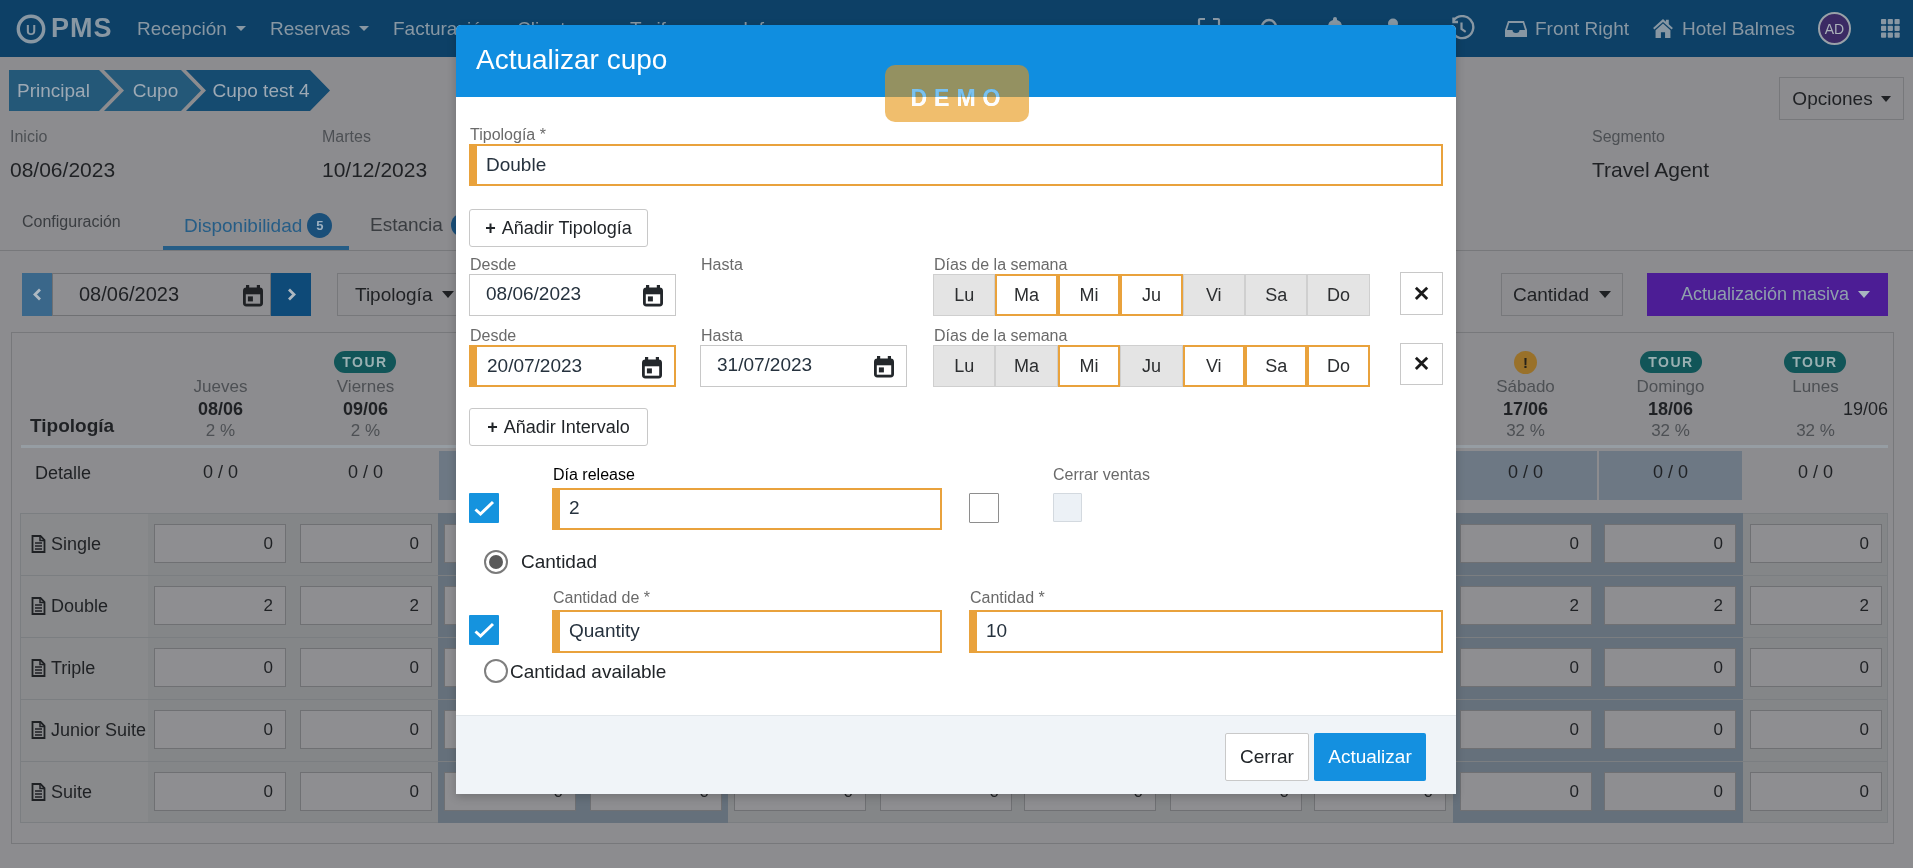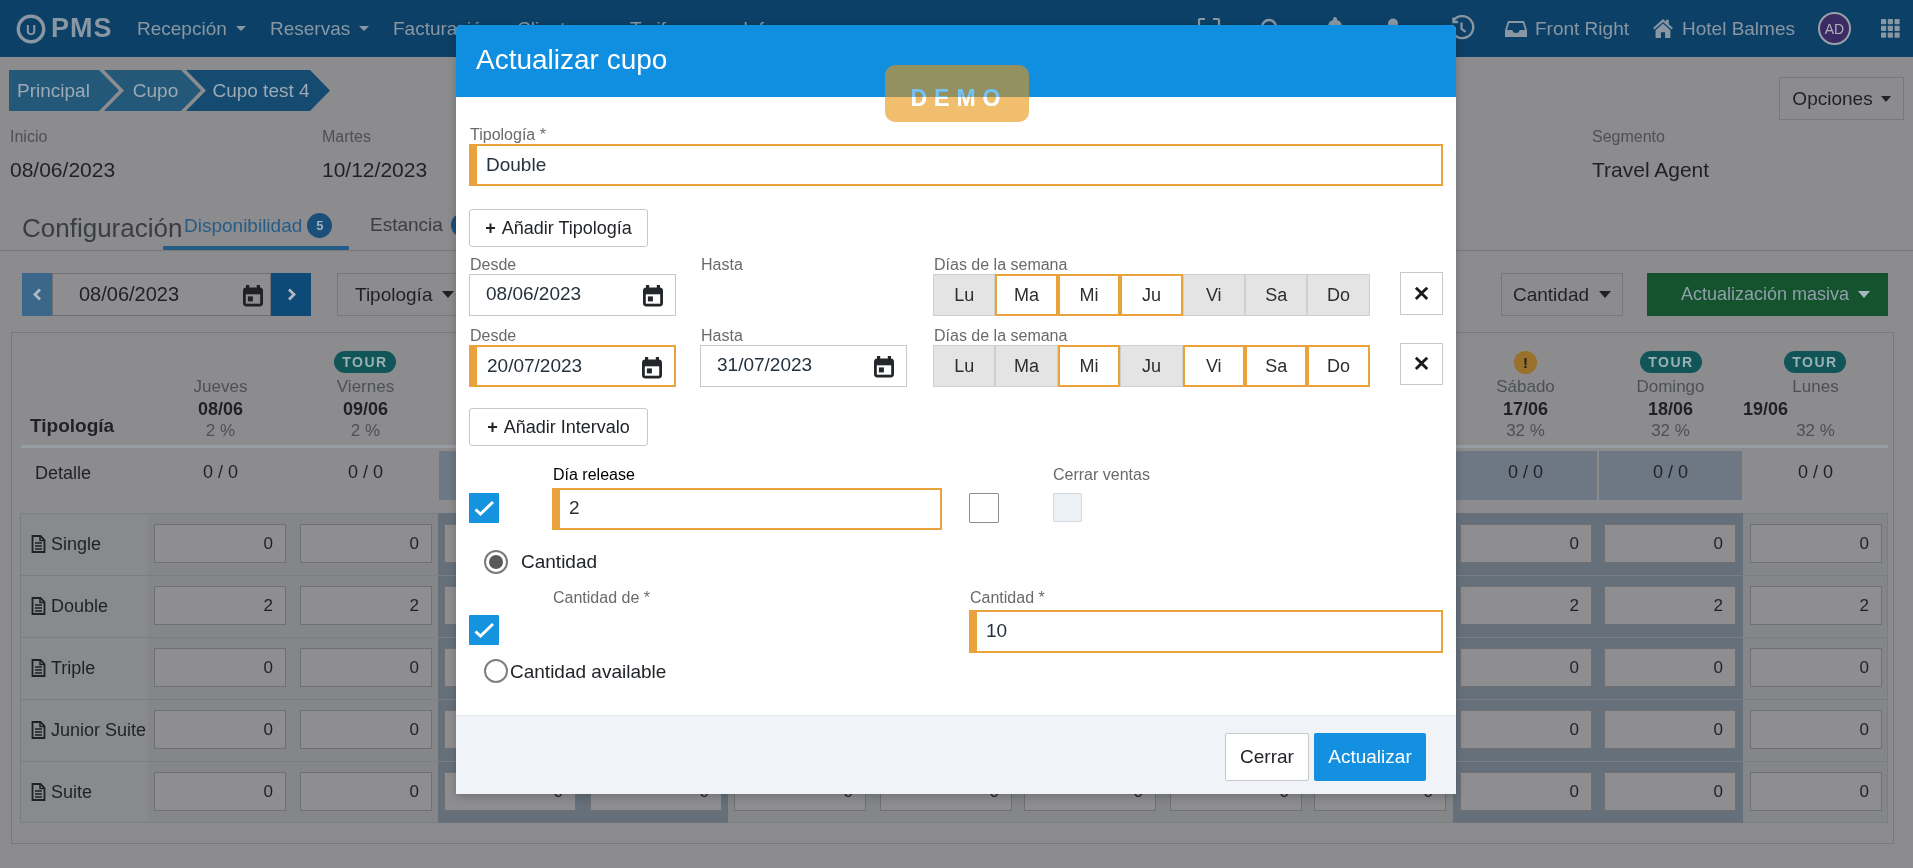--- a/index.html
+++ b/index.html
@@ -82,21 +82,21 @@
 <div class="ab flex" style="left:104px;top:70px;width:97px;height:41px;background:#245878;clip-path:polygon(0 0, 77px 0, 97px 50%, 77px 100%, 0 100%, 20px 50%);color:#9da9b4;font-size:19px;justify-content:center;padding-left:20px;padding-right:14px">Cupo</div>
 <div class="ab flex" style="left:186px;top:70px;width:144px;height:41px;background:#154b70;clip-path:polygon(0 0, 124px 0, 144px 50%, 124px 100%, 0 100%, 20px 50%);color:#9da9b4;font-size:19px;justify-content:center;padding-left:20px;padding-right:14px">Cupo test 4</div>
 <div class="ab" style="left:10px;top:128px;color:#4d5054;font-size:16px">Inicio</div>
 <div class="ab" style="left:10px;top:158px;color:#1f2124;font-size:21px">08/06/2023</div>
 <div class="ab" style="left:322px;top:128px;color:#4d5054;font-size:16px">Martes</div>
 <div class="ab" style="left:322px;top:158px;color:#1f2124;font-size:21px">10/12/2023</div>
 <div class="ab" style="left:1592px;top:128px;color:#4d5054;font-size:16px">Segmento</div>
 <div class="ab" style="left:1592px;top:158px;color:#1f2124;font-size:21px">Travel Agent</div>
 <div class="ab flex" style="left:1779px;top:77px;width:125px;height:43px;border:1px solid #77787b;color:#1f2124;font-size:19px;justify-content:center">Opciones<span style="display:inline-block;margin-left:8px;width:0;height:0;border-left:5px solid transparent;border-right:5px solid transparent;border-top:6px solid #1f2124"></span></div>
 <div class="ab" style="left:0;top:250px;width:1913px;height:1px;background:#77787b"></div>
-<div class="ab" style="left:22px;top:213px;color:#3a3d41;font-size:26px">Configuración</div>
+<div class="ab" style="left:22px;top:213px;color:#3a3d41;font-size:16px">Configuración</div>
 <div class="ab flex" style="left:184px;top:213px;color:#265d86;font-size:19px">Disponibilidad<span class="flex" style="margin-left:5px;width:25px;height:25px;border-radius:50%;background:#1a4f79;color:#9db0c0;font-size:13px;font-weight:bold;justify-content:center">5</span></div>
 <div class="ab" style="left:163px;top:246px;width:186px;height:4px;background:#265d86"></div>
 <div class="ab flex" style="left:370px;top:213px;color:#3a3d41;font-size:19px">Estancia<span class="flex" style="margin-left:8px;width:24px;height:24px;border-radius:50%;background:#1a4f79;color:#9db0c0;font-size:13px;font-weight:bold;justify-content:center">1</span></div>
 <div class="ab flex" style="left:22px;top:273px;width:30px;height:43px;background:#3a678a;justify-content:center">
     <svg width="11" height="15" viewBox="0 0 11 15" fill="none" stroke="#aeb9c2" stroke-width="2.8">
       <path d="M8 2.5 L3 7.5 L8 12.5"></path>
     </svg>
   </div>
 <div class="ab flex" style="left:52px;top:273px;width:219px;height:43px;background:#8e8e91;border:1px solid #6f7073;color:#1f2124;font-size:20px;padding-left:26px">08/06/2023
 <svg width="20" height="22" viewBox="0 0 20 22" style="position:absolute;left:190px;top:11px">
@@ -106,21 +106,21 @@
       <rect x="2.8" y="9.3" width="14.4" height="9.4" fill="#8e8e91"></rect>
       <rect x="4.9" y="11.4" width="5" height="5" fill="#1f2124"></rect>
     </svg></div>
 <div class="ab flex" style="left:271px;top:273px;width:40px;height:43px;background:#0e4a78;justify-content:center">
     <svg width="11" height="15" viewBox="0 0 11 15" fill="none" stroke="#aeb9c2" stroke-width="2.8">
       <path d="M3 2.5 L8 7.5 L3 12.5"></path>
     </svg>
   </div>
 <div class="ab flex" style="left:337px;top:273px;width:133px;height:43px;border:1px solid #77787b;color:#1f2124;font-size:19px;padding-left:17px">Tipología<span style="display:inline-block;margin-left:10px;width:0;height:0;border-left:6px solid transparent;border-right:6px solid transparent;border-top:7px solid #1f2124"></span></div>
 <div class="ab flex" style="left:1501px;top:273px;width:122px;height:43px;border:1px solid #77787b;color:#1f2124;font-size:19px;justify-content:center">Cantidad<span style="display:inline-block;margin-left:10px;width:0;height:0;border-left:6px solid transparent;border-right:6px solid transparent;border-top:7px solid #1f2124"></span></div>
-<div class="ab flex" style="left:1647px;top:273px;width:241px;height:43px;background:#14532d;color:#8fa0ac;font-size:18px;padding-left:34px">Actualización masiva<span style="position:absolute;right:18px;width:0;height:0;border-left:6px solid transparent;border-right:6px solid transparent;border-top:7px solid #a8b6c0"></span></div>
+<div class="ab flex" style="left:1647px;top:273px;width:241px;height:43px;background:#4c1d95;color:#8fa0ac;font-size:18px;padding-left:34px">Actualización masiva<span style="position:absolute;right:18px;width:0;height:0;border-left:6px solid transparent;border-right:6px solid transparent;border-top:7px solid #a8b6c0"></span></div>
 <div class="ab" style="left:11px;top:332px;width:1883px;height:512px;border:1px solid #77787b"></div>
 <div class="ab" style="left:148px;top:377px;width:145px;text-align:center;color:#4d5054;font-size:17px">Jueves</div>
 <div class="ab" style="left:148px;top:399px;width:145px;text-align:center;color:#1f2124;font-size:18px;font-weight:bold">08/06</div>
 <div class="ab" style="left:148px;top:421px;width:145px;text-align:center;color:#4d5054;font-size:17px">2 %</div>
 <div class="ab flex" style="left:334px;top:351px;width:62px;height:22px;border-radius:11px;background:#115558;color:#9ab0b2;font-size:14px;font-weight:bold;letter-spacing:1.5px;justify-content:center">TOUR</div>
 <div class="ab" style="left:293px;top:377px;width:145px;text-align:center;color:#4d5054;font-size:17px">Viernes</div>
 <div class="ab" style="left:293px;top:399px;width:145px;text-align:center;color:#1f2124;font-size:18px;font-weight:bold">09/06</div>
 <div class="ab" style="left:293px;top:421px;width:145px;text-align:center;color:#4d5054;font-size:17px">2 %</div>
 <div class="ab" style="left:438px;top:377px;width:145px;text-align:center;color:#4d5054;font-size:17px">Sábado</div>
 <div class="ab" style="left:438px;top:399px;width:145px;text-align:center;color:#1f2124;font-size:18px;font-weight:bold">10/06</div>
@@ -147,21 +147,21 @@
 <div class="ab flex" style="left:1514px;top:351px;width:23px;height:23px;border-radius:50%;background:#99712a;color:#262219;font-size:15px;font-weight:bold;justify-content:center">!</div>
 <div class="ab" style="left:1453px;top:377px;width:145px;text-align:center;color:#4d5054;font-size:17px">Sábado</div>
 <div class="ab" style="left:1453px;top:399px;width:145px;text-align:center;color:#1f2124;font-size:18px;font-weight:bold">17/06</div>
 <div class="ab" style="left:1453px;top:421px;width:145px;text-align:center;color:#4d5054;font-size:17px">32 %</div>
 <div class="ab flex" style="left:1640px;top:351px;width:62px;height:22px;border-radius:11px;background:#115558;color:#9ab0b2;font-size:14px;font-weight:bold;letter-spacing:1.5px;justify-content:center">TOUR</div>
 <div class="ab" style="left:1598px;top:377px;width:145px;text-align:center;color:#4d5054;font-size:17px">Domingo</div>
 <div class="ab" style="left:1598px;top:399px;width:145px;text-align:center;color:#1f2124;font-size:18px;font-weight:bold">18/06</div>
 <div class="ab" style="left:1598px;top:421px;width:145px;text-align:center;color:#4d5054;font-size:17px">32 %</div>
 <div class="ab flex" style="left:1784px;top:351px;width:62px;height:22px;border-radius:11px;background:#115558;color:#9ab0b2;font-size:14px;font-weight:bold;letter-spacing:1.5px;justify-content:center">TOUR</div>
 <div class="ab" style="left:1743px;top:377px;width:145px;text-align:center;color:#4d5054;font-size:17px">Lunes</div>
-<div class="ab" style="left:1743px;top:399px;width:145px;text-align:left;color:#1f2124;font-size:18px;font-weight:bold">19/06</div>
+<div class="ab" style="left:1743px;top:399px;width:145px;text-align:right;color:#1f2124;font-size:18px;font-weight:normal">19/06</div>
 <div class="ab" style="left:1743px;top:421px;width:145px;text-align:center;color:#4d5054;font-size:17px">32 %</div>
 <div class="ab" style="left:30px;top:415px;color:#1f2124;font-size:19px;font-weight:bold">Tipología</div>
 <div class="ab" style="left:21px;top:445px;width:1867px;height:3px;background:#969da3"></div>
 <div class="ab" style="left:35px;top:463px;color:#1f2124;font-size:18px">Detalle</div>
 <div class="ab" style="left:439px;top:451px;width:143px;height:49px;background:#6d7884"></div>
 <div class="ab" style="left:584px;top:451px;width:143px;height:49px;background:#6d7884"></div>
 <div class="ab" style="left:1454px;top:451px;width:143px;height:49px;background:#6d7884"></div>
 <div class="ab" style="left:1599px;top:451px;width:143px;height:49px;background:#6d7884"></div>
 <div class="ab" style="left:148px;top:462px;width:145px;text-align:center;color:#1f2124;font-size:18px">0 / 0</div>
 <div class="ab" style="left:293px;top:462px;width:145px;text-align:center;color:#1f2124;font-size:18px">0 / 0</div>
@@ -371,20 +371,24 @@
 <div class="ab" style="left:28px;top:525px;width:24px;height:24px;border:2.5px solid #7a7a7a;border-radius:50%;background:#fff">
       <div class="ab" style="left:2.5px;top:2.5px;width:14px;height:14px;border-radius:50%;background:#595959"></div>
     </div>
 <div class="ab" style="left:65px;top:526px;color:#212529;font-size:19px">Cantidad</div>
 <div class="ab" style="left:13px;top:590px;width:30px;height:30px;background:#1593de;border-radius:1px">
       <svg width="30" height="30" viewBox="0 0 30 30" fill="none" stroke="#fff" stroke-width="3">
         <path d="M6.5 16.5 L11.5 21 L24 9"></path>
       </svg>
     </div>
 <div class="ab" style="left:97px;top:564px;color:#6a6a6a;font-size:16px">Cantidad de *</div>
+<div class="ab" style="left:96px;top:585px;width:390px;height:43px;border:2px solid #e9a23c;background:#fff">
+      <div class="ab" style="left:0;top:0;width:6px;height:39px;background:#e9a23c"></div>
+      <div class="ab" style="left:15px;top:8px;color:#26323e;font-size:19px">Quantity</div>
+    </div>
 <div class="ab" style="left:514px;top:564px;color:#6a6a6a;font-size:16px">Cantidad *</div>
 <div class="ab" style="left:513px;top:585px;width:474px;height:43px;border:2px solid #e9a23c;background:#fff">
       <div class="ab" style="left:0;top:0;width:6px;height:39px;background:#e9a23c"></div>
       <div class="ab" style="left:15px;top:8px;color:#26323e;font-size:19px">10</div>
     </div>
 <div class="ab" style="left:28px;top:634px;width:24px;height:24px;border:2.5px solid #7f7f7f;border-radius:50%;background:#fff"></div>
 <div class="ab" style="left:54px;top:636px;color:#212529;font-size:19px">Cantidad available</div>
 <div class="ab" style="left:0;top:690px;width:1000px;height:79px;background:#f0f4f8;border-top:1px solid #e2e7eb"></div>
 <div class="ab flex" style="left:769px;top:708px;width:84px;height:48px;background:#fff;border:1px solid #c9c9c9;border-radius:2px;color:#212529;font-size:19px;justify-content:center">Cerrar</div>
 <div class="ab flex" style="left:858px;top:708px;width:112px;height:48px;background:#1490e0;border-radius:2px;color:#fff;font-size:19px;justify-content:center">Actualizar</div>

